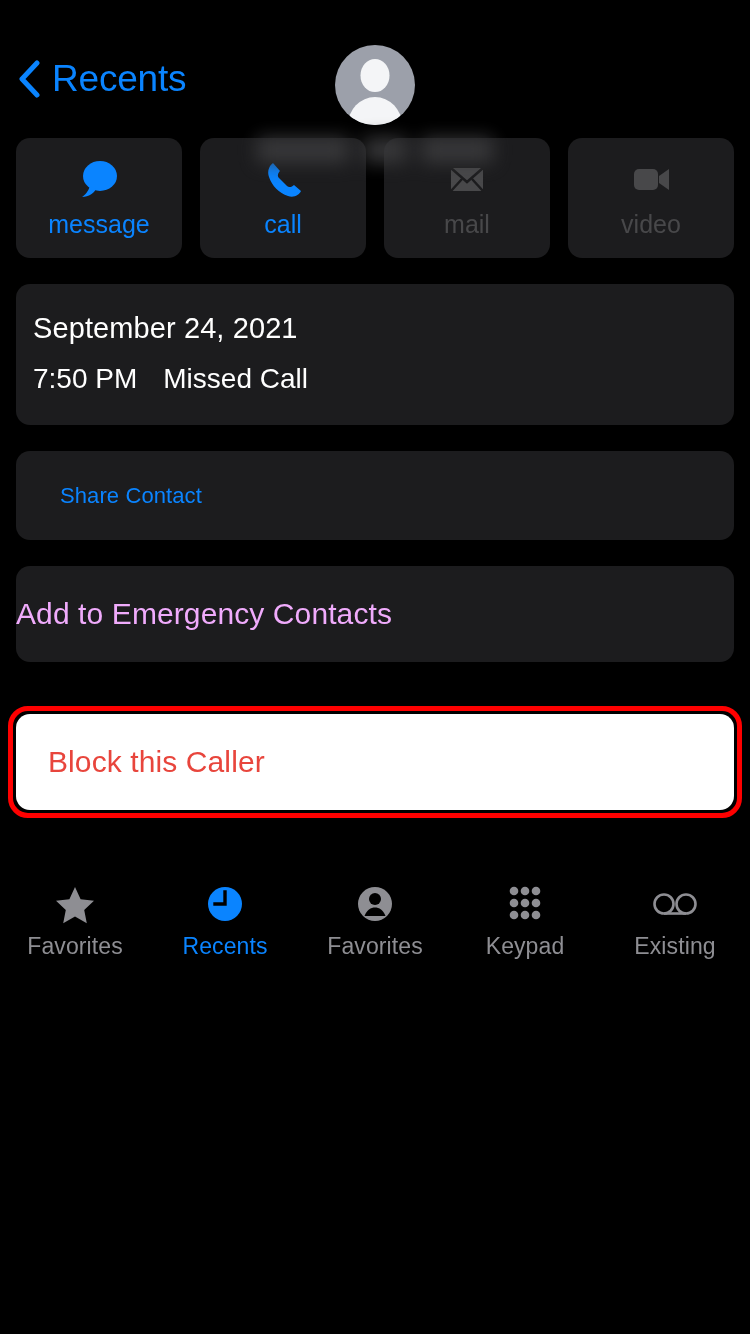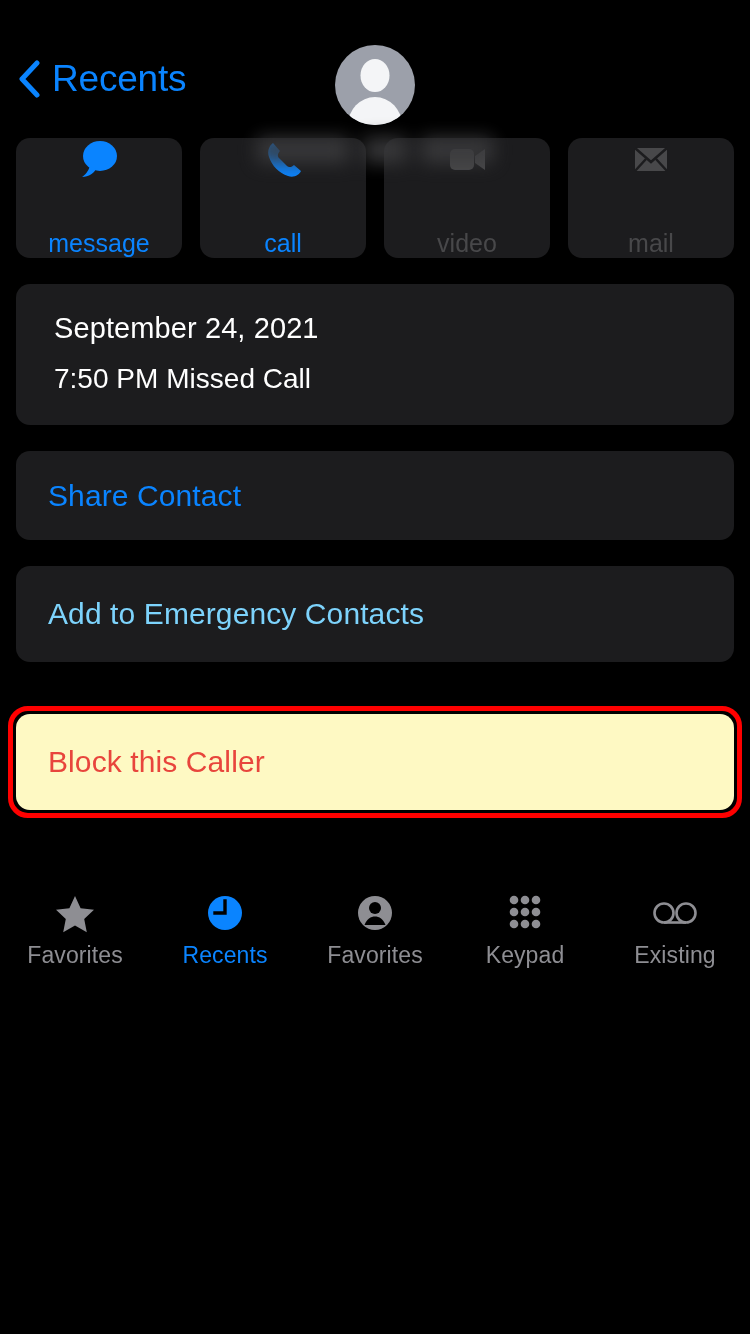--- a/index.html
+++ b/index.html
@@ -103,21 +103,21 @@
     margin-top:8px;
   }
   .action {
     flex:1;
     height:120px;
     background:#1C1C1E;
     border-radius:14px;
     display:flex;
     flex-direction:column;
     align-items:center;
-    justify-content:space-between;
+    justify-content:center;
     gap:10px;
     cursor:pointer;
   }
   .action.disabled { cursor:default; }
   .action .lbl {
     font-size:25px;
     color:#0A84FF;
   }
   .action.disabled .lbl { color:#48484A; }
   .action .ico { width:46px; height:42px; display:block; }
@@ -125,75 +125,74 @@
   
   .card {
     background:#1C1C1E;
     border-radius:14px;
     margin:0 16px;
   }
   .spacer-26 { height:26px; flex:0 0 26px; }
 
   
   .callinfo {
-    padding:28px 32px 30px 38px;
+    padding:28px 32px 30px 17px;
   }
   .callinfo .date {
     color:#FFFFFF;
     font-size:29px;
     letter-spacing:.1px;
   }
   .callinfo .timeline {
     margin-top:18px;
     color:#FFFFFF;
     font-size:28px;
     display:flex;
-    gap:8px;
+    gap:26px;
     align-items:baseline;
   }
   .callinfo .status { font-weight:normal; }
 
   
   .menu-row {
     position:relative;
     height:89px;
     display:flex;
     align-items:center;
-    padding-left:32px;
+    padding-left:44px;
     color:#0A84FF;
-    font-size:30px;
+    font-size:22px;
     cursor:pointer;
     letter-spacing:.1px;
   }
   .menu-row + .menu-row::before {
     content:"";
     position:absolute;
     left:32px; right:0; top:0;
     height:1px;
     background:#48484A;
   }
 
   .single-row {
     height:96px;
     display:flex;
     align-items:center;
-    padding-left:32px;
-    color:#7dd3fc;
+    color:#f0abfc;
     font-size:30px;
     cursor:pointer;
     letter-spacing:.1px;
   }
 
   
   .block-wrap {
     position:relative;
     margin:0 16px;
   }
   .block-card {
-    background:#fef9c3;
+    background:#ffffff;
     border-radius:14px;
     height:96px;
     display:flex;
     align-items:center;
     padding-left:32px;
     color:#E8453C;
     font-size:30px;
     cursor:pointer;
     letter-spacing:.1px;
   }
@@ -206,21 +205,21 @@
     pointer-events:none;
   }
 
   
   .tabbar {
     margin-top:auto;
     height:104px;
     flex:0 0 104px;
     background:#000;
     display:flex;
-    align-items:flex-end;
+    align-items:center;
     padding-top:8px;
     position:relative;
   }
   .tab {
     flex:1;
     display:flex;
     flex-direction:column;
     align-items:center;
     gap:7px;
     cursor:pointer;
@@ -279,37 +278,37 @@
         <path d="M14 28 C12 34 9 37 6 39 C13 39 18 35 20 31 Z" fill="#0A84FF"></path>
       </svg>
       <span class="lbl">message</span>
     </div>
 
     <div class="action">
       <svg class="ico" viewBox="0 0 46 42">
         <path d="M13 5 C9 8 7 13 9 19 C12 28 19 35 28 38 C34 40 39 37 41 33 L34 27 C32 29 29 30 27 28 L19 20 C17 18 18 15 20 13 Z" fill="#0A84FF"></path>
       </svg>
       <span class="lbl">call</span>
-    </div>
-
-    <div class="action disabled">
-      <svg class="ico" viewBox="0 0 46 42">
-        <rect x="6" y="11" width="24" height="21" rx="5" fill="#48484A"></rect>
-        <path d="M31 18 L41 11 L41 32 L31 25 Z" fill="#48484A"></path>
-      </svg>
-      <span class="lbl">video</span>
     </div>
 
     <div class="action disabled">
       <svg class="ico" viewBox="0 0 46 42">
         <rect x="7" y="10" width="32" height="23" fill="#48484A"></rect>
         <path d="M7 10 L23 24 L39 10" fill="none" stroke="#1C1C1E" stroke-width="2.5"></path>
         <path d="M7 33 L18 21 M39 33 L28 21" fill="none" stroke="#1C1C1E" stroke-width="2.5"></path>
       </svg>
       <span class="lbl">mail</span>
+    </div>
+
+    <div class="action disabled">
+      <svg class="ico" viewBox="0 0 46 42">
+        <rect x="6" y="11" width="24" height="21" rx="5" fill="#48484A"></rect>
+        <path d="M31 18 L41 11 L41 32 L31 25 Z" fill="#48484A"></path>
+      </svg>
+      <span class="lbl">video</span>
     </div>
 
   </div>
 
   <div class="spacer-26"></div>
 
   <div class="card">
     <div class="callinfo">
       <div class="date">September 24, 2021</div>
       <div class="timeline">

